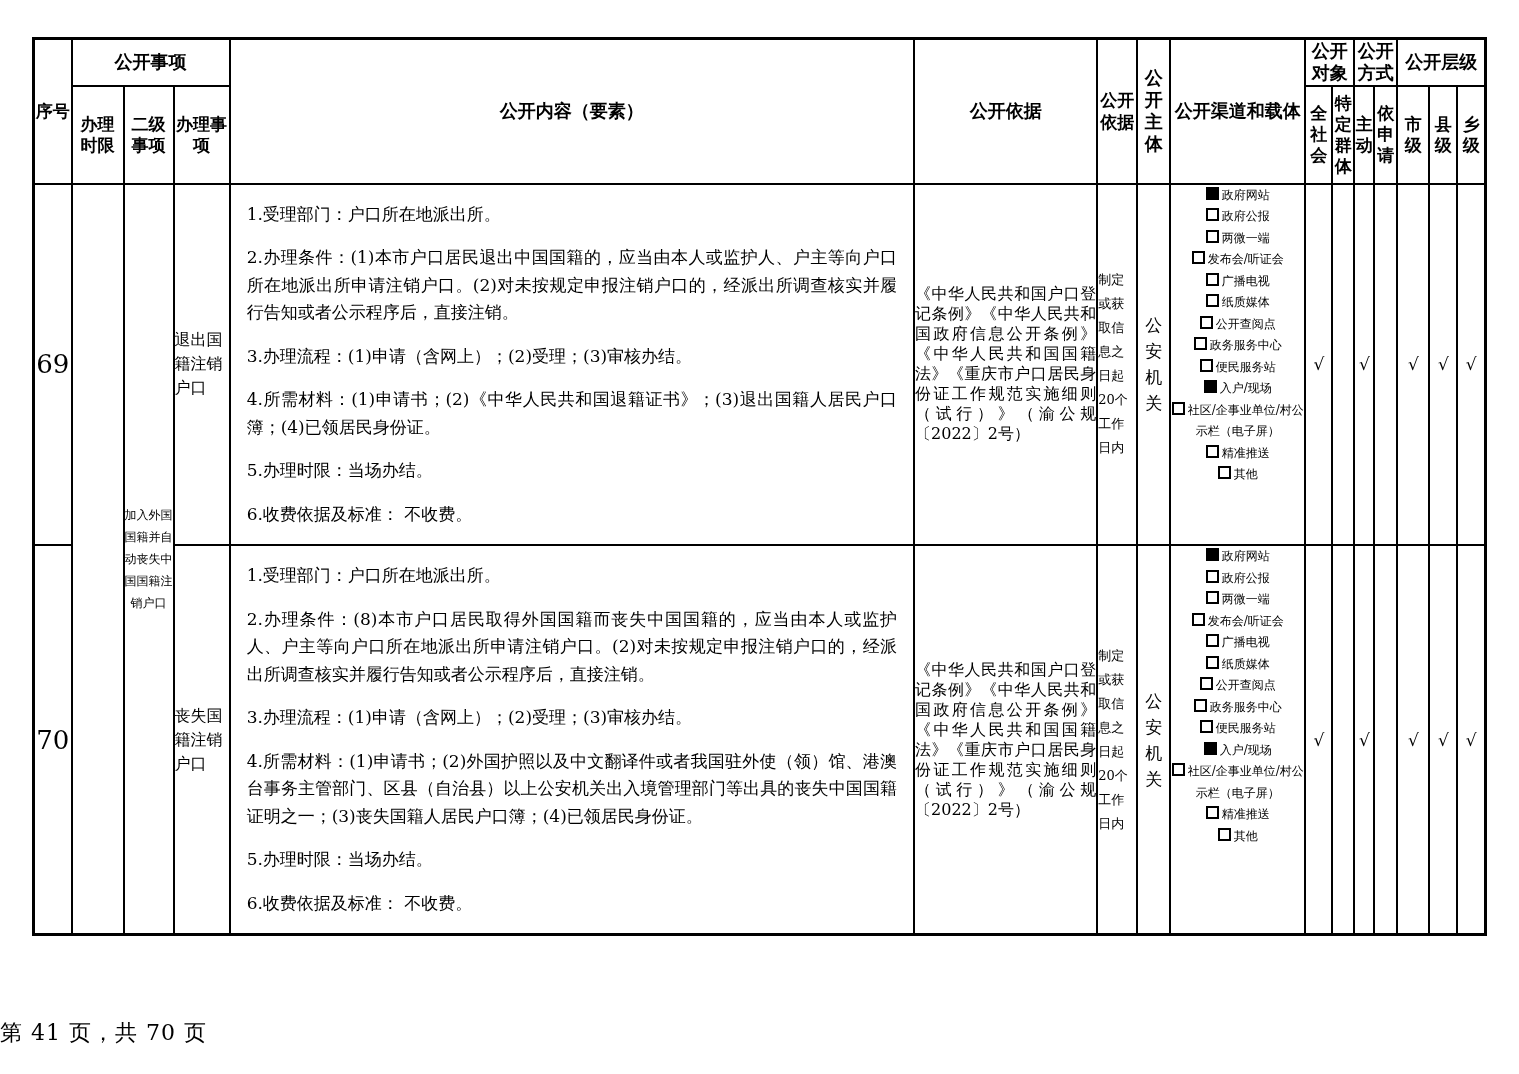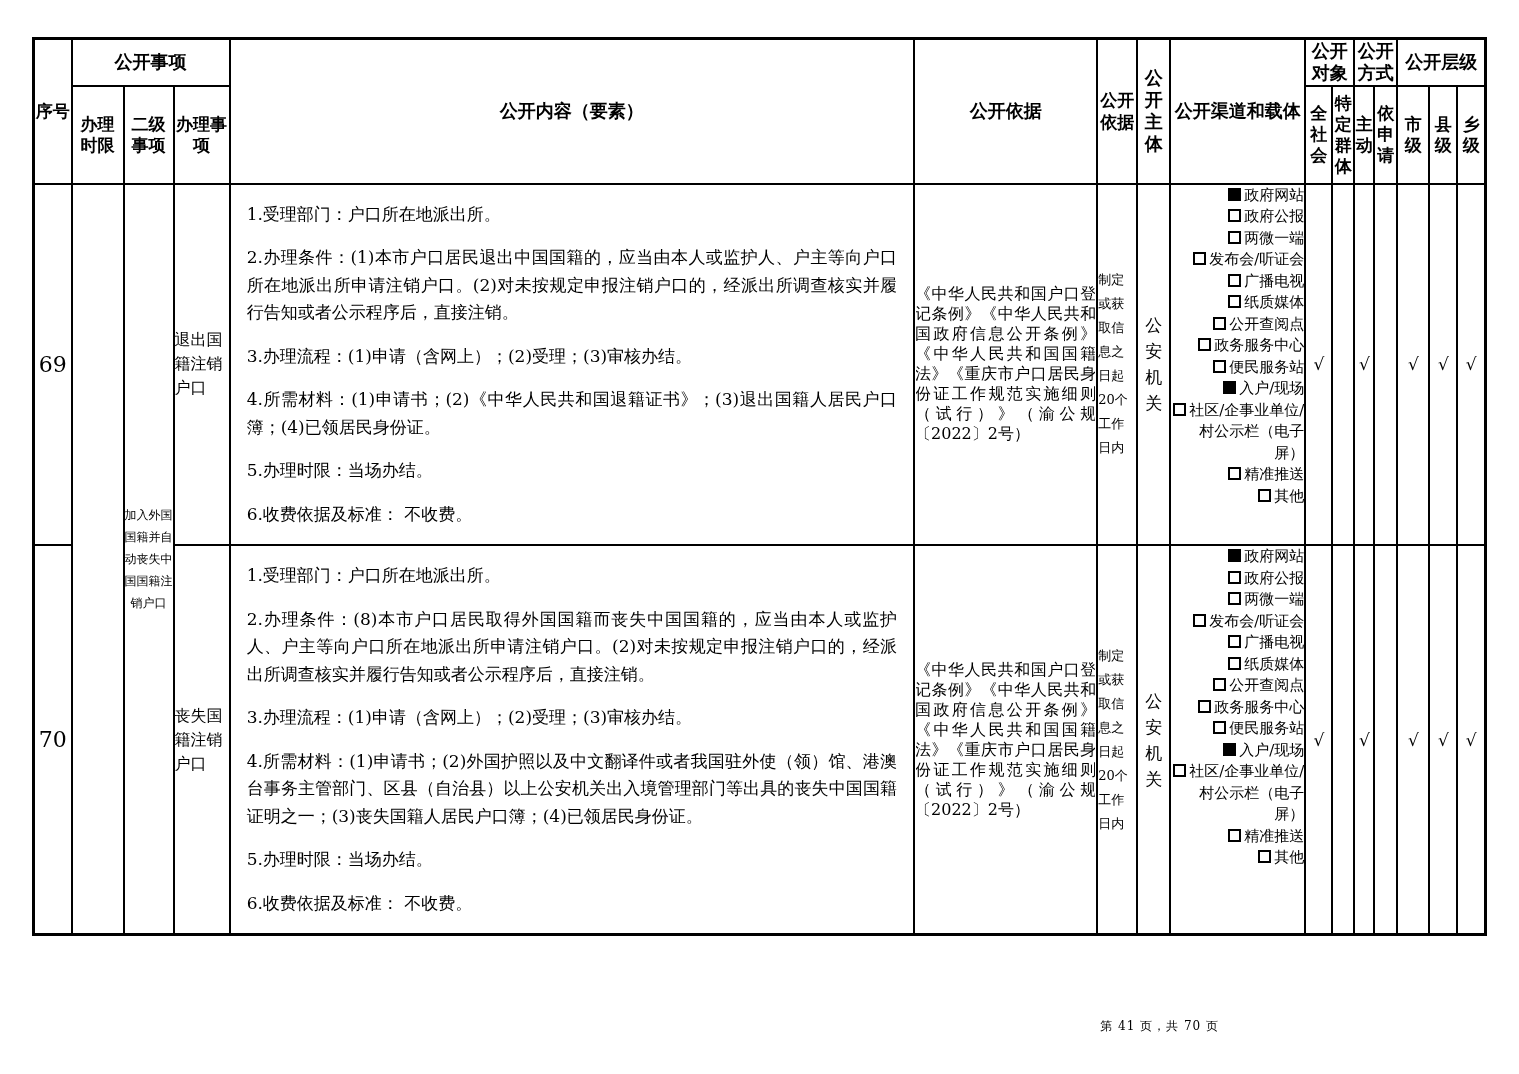--- a/index.html
+++ b/index.html
@@ -28,21 +28,21 @@
     padding:1px;
   }
   thead tr.h1 { height:47px; }
   thead tr.h2 { height:98px; }
   thead tr.h2 th { font-size:17px; padding:0; line-height:21px; }
   th.nowrap { white-space:nowrap; font-size:17px; }
 
   tbody tr.r69 { height:333px; }
   tbody tr.r70 { height:337px; }
 
-  td.no { font-size:22px; text-align:center; vertical-align:middle; }
+  td.no { font-size:26px; text-align:center; vertical-align:middle; }
   td.lvl1 { vertical-align:middle; }
   td.erji {
     font-size:12px; line-height:22px;
     text-align:center; vertical-align:middle;
     padding:333px 3px 0 3px;
   }
   td.banli {
     font-size:16px; line-height:24px;
     text-align:left; vertical-align:middle;
     padding:0 2px;
@@ -50,58 +50,57 @@
   td.content {
     font-size:17px; line-height:27.5px;
     text-align:justify; vertical-align:middle;
     padding:4px 10px 4px 7px;
   }
   td.content .cline { margin:16px; }
   td.yiju {
     font-size:16px; line-height:20px;
     text-align:justify; vertical-align:middle;
     padding:2px 4px;
-    border-radius:11px;
   }
   td.shixian {
     font-size:13px; line-height:24px;
     text-align:left; vertical-align:middle;
     padding:0 1px;
   }
   td.zhuti {
     font-size:17px; line-height:26px;
     text-align:center; vertical-align:middle;
     padding:0;
     margin-top:31px;
   }
   td.qudao {
-    font-size:15px; line-height:21.5px;
-    text-align:right; vertical-align:top;
+    font-size:12px; line-height:21.5px;
+    text-align:center; vertical-align:top;
     padding:4px 1px 0 3px;
     margin-left:7px;
   }
   td.mark { font-size:17px; text-align:center; vertical-align:middle; }
 
   .chan { margin:0; }
   .cb {
     display:inline-block;
     width:13px; height:13px;
     border:2px solid #000;
     box-sizing:border-box;
     margin-right:3px;
     vertical-align:-1px;
     background:#fff;
   }
   .cb[data-checked="true"] { background:#000; }
 
   .footer {
     position:absolute; left:0; top:1018px;
     width:1219px;
-    text-align:right;
-    font-size:12px;
+    text-align:left;
+    font-size:22px;
     letter-spacing:1px;
   }
 </style>
 </head>
 <body>
 
 <div class="sheet">
 
 <table class="main">
   <colgroup>

